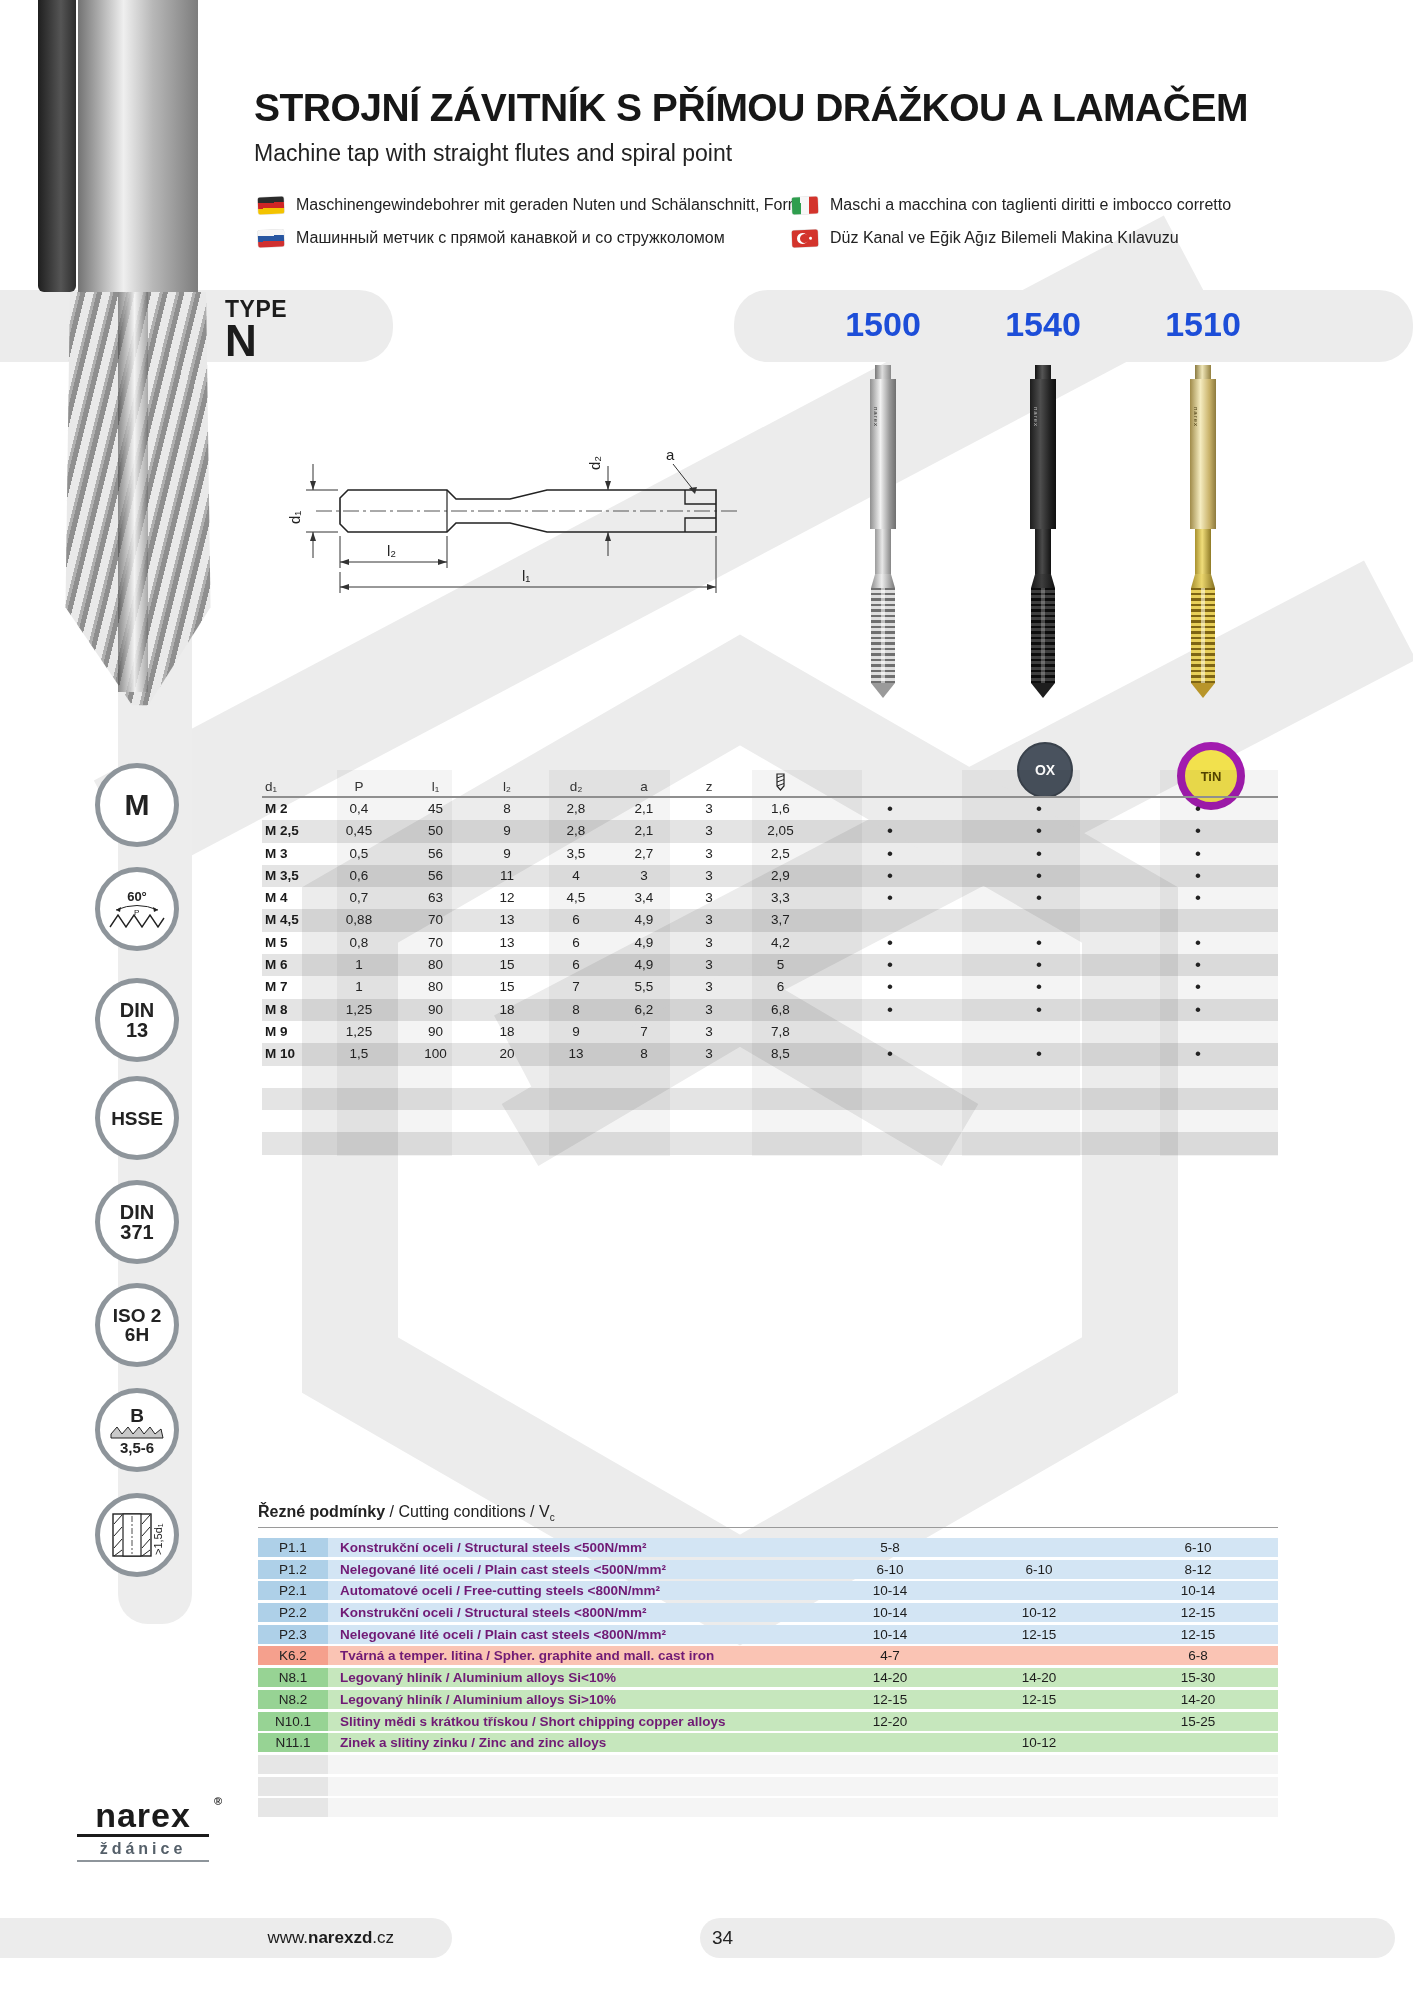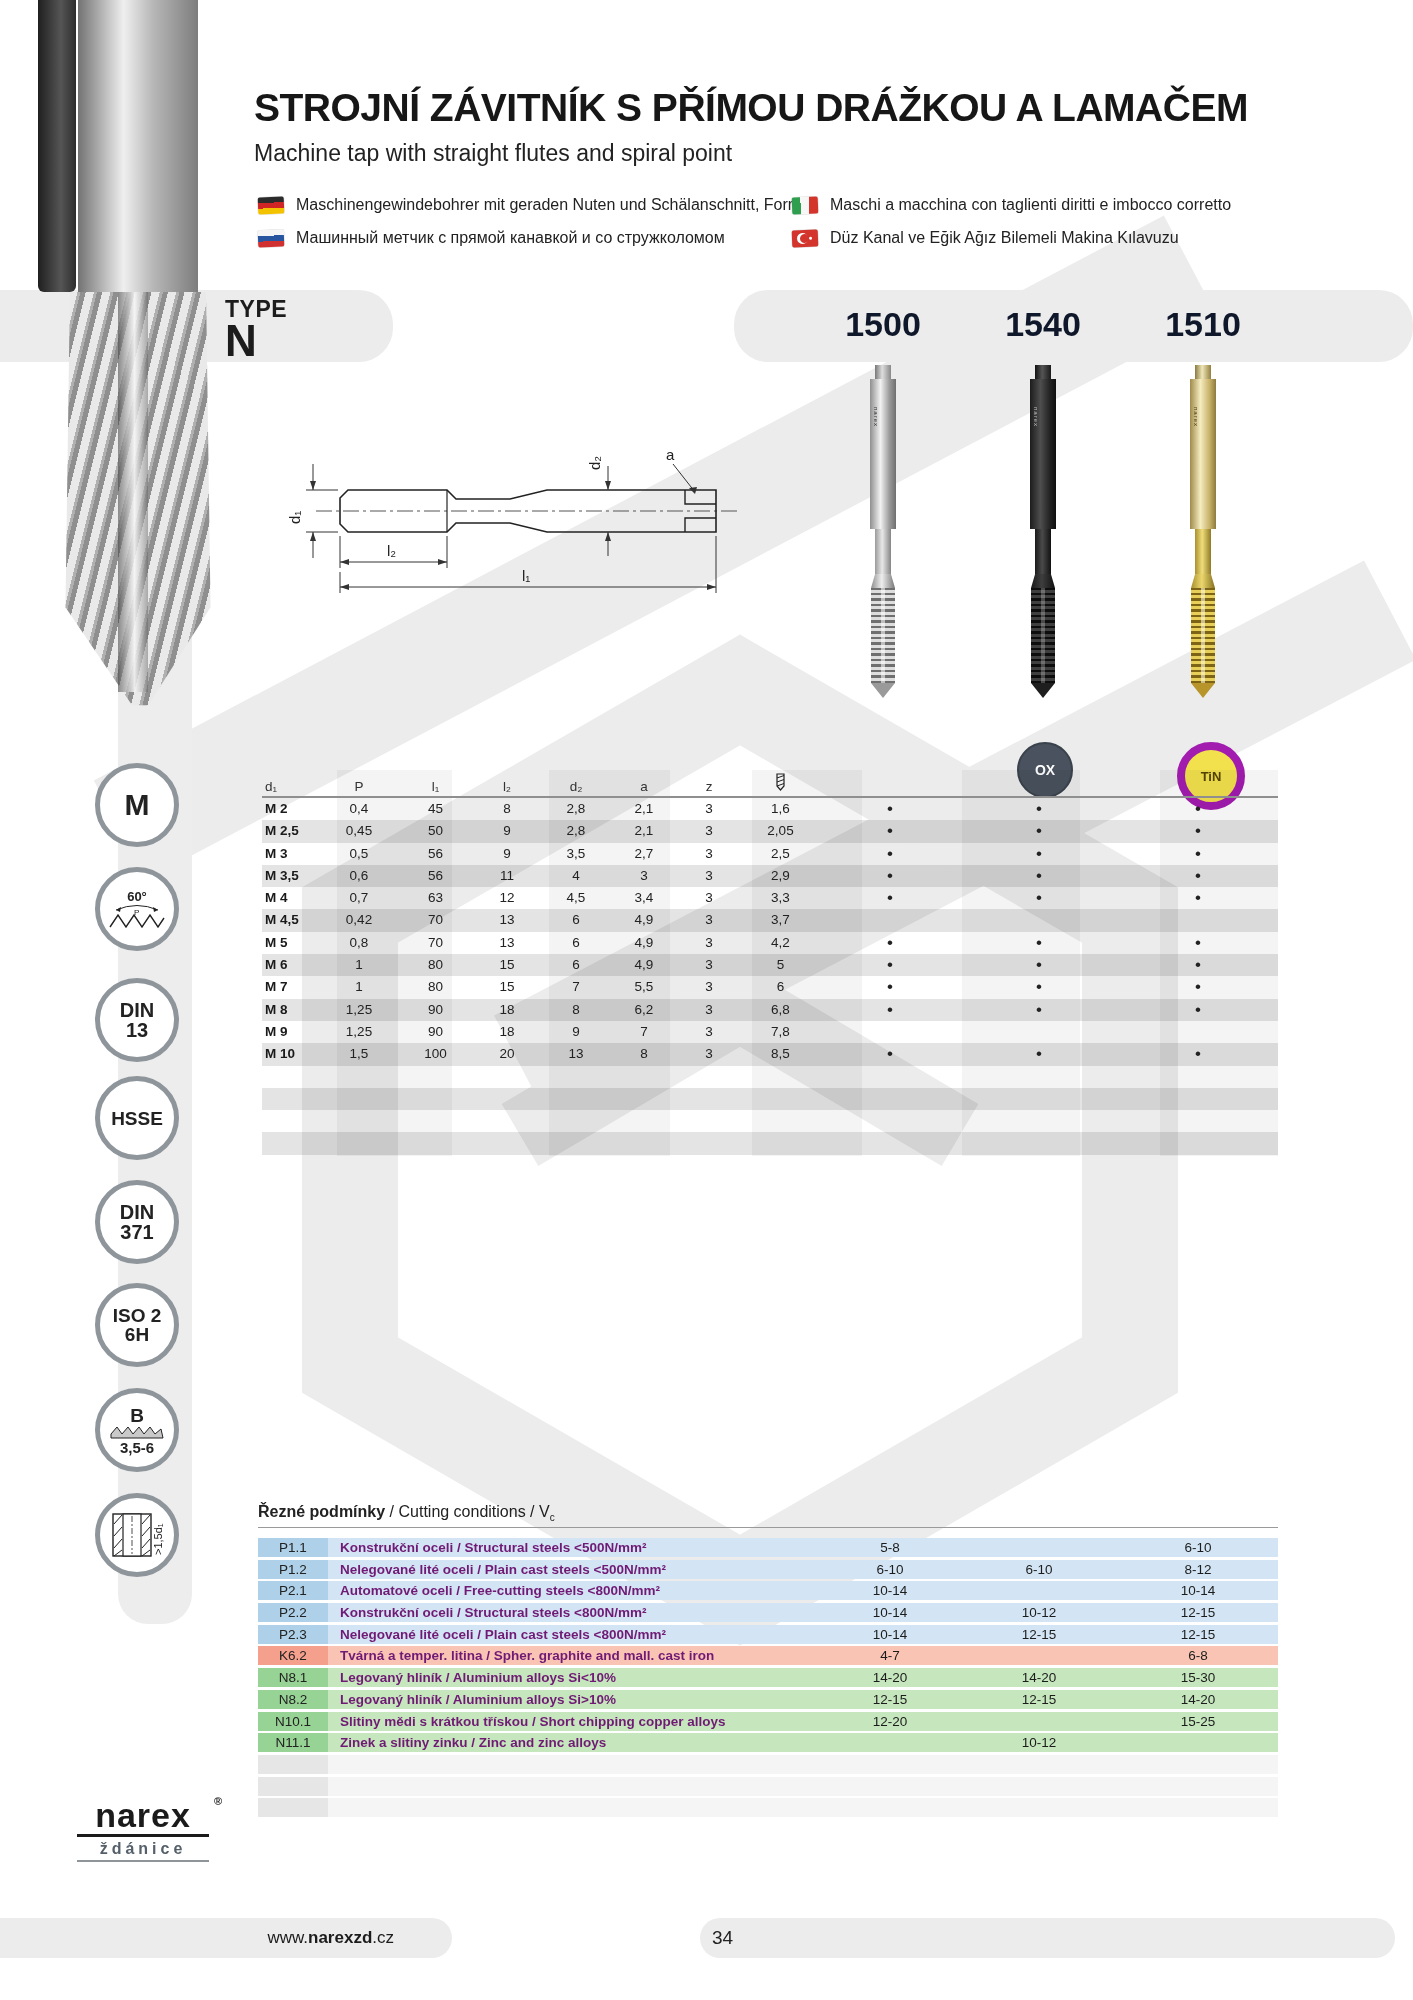--- a/index.html
+++ b/index.html
@@ -23,21 +23,21 @@
   .flag-de{background:linear-gradient(#2b2b2b 33%,#cf2525 33% 66%,#f3c300 66%);}
   .flag-ru{background:linear-gradient(#f5f5f5 33%,#2755a0 33% 66%,#d03030 66%);}
   .flag-it{background:linear-gradient(90deg,#2f9e4e 33%,#f7f7f7 33% 66%,#d3342c 66%);}
   .flag-tr{background:#d3342c;}
   .flag-tr .cres1{position:absolute;left:5px;top:3px;width:11px;height:11px;border-radius:50%;background:#fff;}
   .flag-tr .cres2{position:absolute;left:8px;top:4px;width:9px;height:9px;border-radius:50%;background:#d3342c;}
   .flag-tr .star{position:absolute;left:17px;top:7px;width:3px;height:3px;background:#fff;border-radius:50%;}
   
   .type-word{left:225px;top:296px;font-size:23px;font-weight:bold;z-index:3;letter-spacing:.5px;}
   .type-letter{left:225px;top:316px;font-size:44px;font-weight:bold;z-index:3;}
-  .prodnum{top:305px;font-size:34px;font-weight:bold;z-index:3;width:160px;text-align:center;color:#0f172a;}
+  .prodnum{top:305px;font-size:34px;font-weight:bold;z-index:3;width:160px;text-align:center;color:#1d4ed8;}
   
   .tapphoto{z-index:4;}
   .tp-darkedge{left:38px;top:0;width:38px;height:292px;background:linear-gradient(90deg,#1f1f1f,#555 60%,#2e2e2e);border-radius:0 0 6px 6px;}
   .tp-shank{left:78px;top:0;width:120px;height:296px;background:linear-gradient(90deg,#737373,#efefef 38%,#b8b8b8 62%,#7d7d7d);}
   .tp-thread{left:64px;top:292px;width:148px;height:426px;
      background:repeating-linear-gradient(104deg,#8f8f8f 0 5px,#e9e9e9 5px 13px,#b0b0b0 13px 16px);
      clip-path:polygon(4% 0,96% 0,99% 74%,57% 97%,46% 97%,1% 74%);}
   .tp-flute{left:118px;top:292px;width:30px;height:400px;background:linear-gradient(90deg,rgba(60,60,60,.55),rgba(245,245,245,.9) 55%,rgba(90,90,90,.45));}
   
   .ptap{z-index:3;width:26px;}
@@ -367,21 +367,21 @@
         <span>4,5</span>
         <span>3,4</span>
         <span>3</span>
         <span>3,3</span>
         <span class="dot">•</span>
         <span class="dot">•</span>
         <span class="dot">•</span>
       </div>
     <div class="mrow alt">
         <span class="c0">M 4,5</span>
-        <span>0,42</span>
+        <span>0,88</span>
         <span>70</span>
         <span>13</span>
         <span>6</span>
         <span>4,9</span>
         <span>3</span>
         <span>3,7</span>
         <span class="dot"></span>
         <span class="dot"></span>
         <span class="dot"></span>
       </div>

